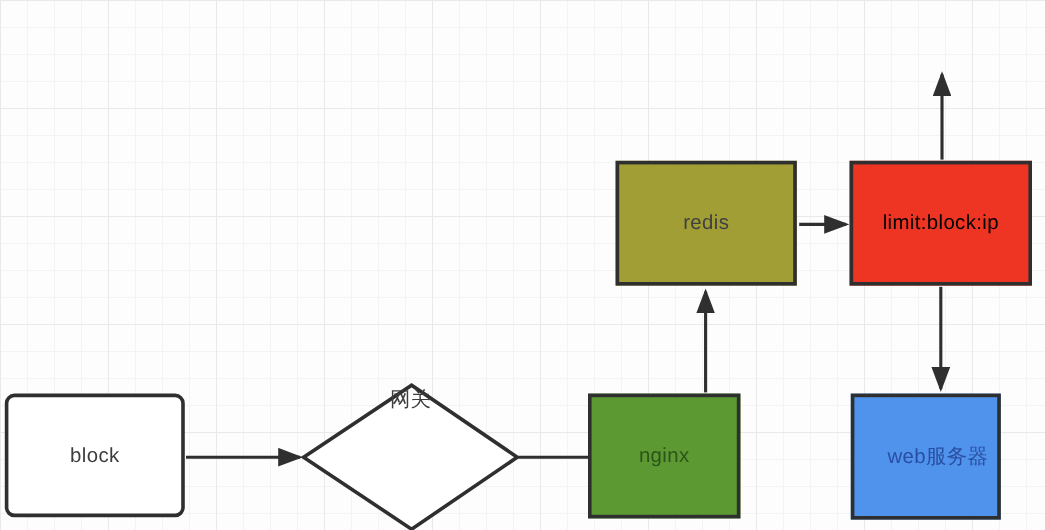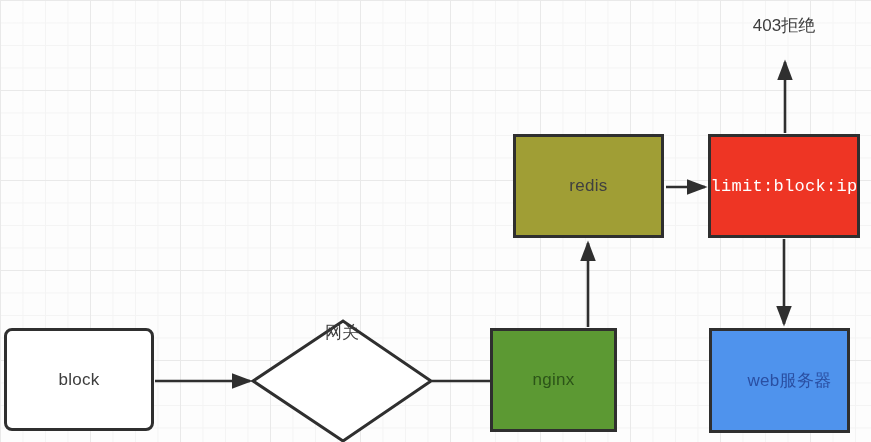--- a/index.html
+++ b/index.html
@@ -48,25 +48,24 @@
     color: #2c5418;
   }
   .node-redis {
     left: 513px; top: 134px; width: 151px; height: 104px;
     background: #a09e35;
     color: #404040;
   }
   .node-limit {
     left: 708px; top: 134px; width: 152px; height: 104px;
     background: #ee3524;
-    color: #ffffff;
-    font-family: Liberation Mono, monospace;
+    color: #000000;
   }
   .node-web {
-    left: 709px; top: 328px; width: 141px; height: 105px;
+    left: 709px; top: 328px; width: 125px; height: 105px;
     background: #4f93ed;
     color: #2a4fa2;
     padding-left: 20px;
   }
   .diamond-label {
     position: absolute;
     left: 253px; top: 321px; width: 178px; height: 120px;
     display: flex;
     justify-content: center;
     font-size: 17px;
@@ -95,21 +94,20 @@
     <polygon points="253,381 343,321 431,381 343,441" fill="#ffffff" stroke="#2f2f2f" stroke-width="3"></polygon>
 
     <line x1="155" y1="381" x2="250" y2="381" stroke="#2f2f2f" stroke-width="2.6" marker-end="url(#ah)"></line>
     <line x1="432" y1="381" x2="511" y2="381" stroke="#2f2f2f" stroke-width="2.6" marker-end="url(#ah)"></line>
     <line x1="588" y1="327" x2="588" y2="243" stroke="#2f2f2f" stroke-width="2.6" marker-end="url(#ah)"></line>
     <line x1="666" y1="187" x2="705" y2="187" stroke="#2f2f2f" stroke-width="2.6" marker-end="url(#ah)"></line>
     <line x1="785" y1="133" x2="785" y2="62" stroke="#2f2f2f" stroke-width="2.6" marker-end="url(#ah)"></line>
     <line x1="784" y1="239" x2="784" y2="324" stroke="#2f2f2f" stroke-width="2.6" marker-end="url(#ah)"></line>
   </svg>
 
-  <div class="reject-label">403拒绝</div>
 
   <div class="node node-client">
     <span>block</span>
   </div>
 
   <div class="diamond-label">
     <span>网关</span>
   </div>
 
   <div class="node node-nginx">

